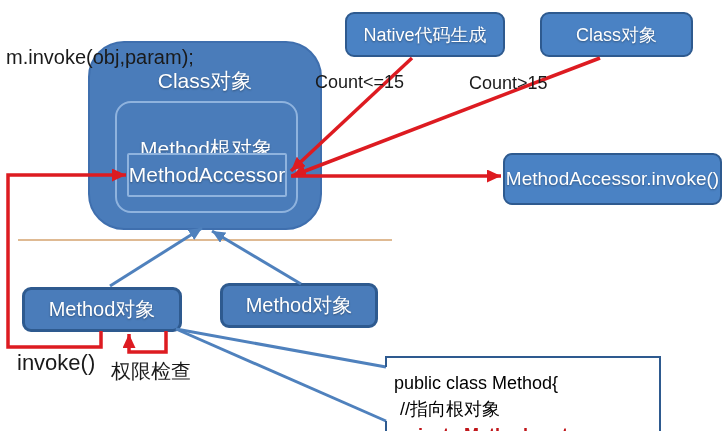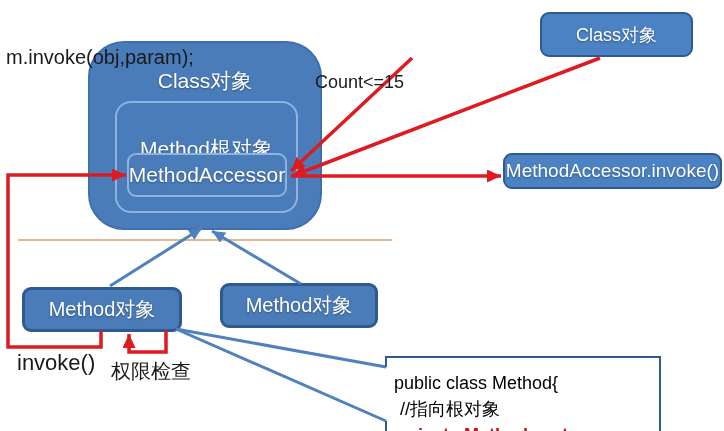--- a/index.html
+++ b/index.html
@@ -26,24 +26,24 @@
   .fill-dark{background:var(--box_fill);}
   .fill-bright{background:var(--box_fill_bright);}
   .bd-dark{border:3px solid var(--box_border_dark);}
   .bd-dark-thin{border:2px solid var(--box_border_dark);}
   .bd-light{border:2px solid var(--box_border_light);}
   .bd-subtle{border:2px solid #3f6fae;}
   .class-box{left:88px;top:41px;width:234px;height:189px;border-radius:36px;justify-content:flex-start;align-items:flex-start;}
   .class-box .lbl{width:100%;text-align:center;margin-top:24px;font-size:21px;}
   .root-box{left:115px;top:101px;width:183px;height:112px;border-radius:16px;justify-content:flex-start;align-items:flex-start;}
   .root-box .lbl{width:100%;text-align:center;margin-top:32px;font-size:21px;}
-  .accessor-box{left:127px;top:153px;width:160px;height:44px;border-radius:9px;font-size:21px;}
+  .accessor-box{left:127px;top:153px;width:160px;height:44px;border-radius:2px;font-size:21px;}
   .native-box{left:345px;top:12px;width:160px;height:45px;border-radius:9px;font-size:18px;}
   .java-box{left:540px;top:12px;width:153px;height:45px;border-radius:9px;font-size:18px;}
-  .mainvoke-box{left:503px;top:153px;width:219px;height:36px;border-radius:9px;font-size:19px;}
+  .mainvoke-box{left:503px;top:153px;width:219px;height:52px;border-radius:9px;font-size:19px;}
   .method1-box{left:22px;top:287px;width:160px;height:45px;border-radius:9px;font-size:20px;}
   .method2-box{left:220px;top:283px;width:158px;height:45px;border-radius:9px;font-size:20px;}
   .freetext{position:absolute;color:var(--text_dark);white-space:nowrap;}
   .top-code{left:6px;top:3px;font-size:20px;margin-top:43px;}
   .count-le{left:315px;top:72px;font-size:18px;}
   .count-gt{left:469px;top:73px;font-size:18px;}
   .invoke-label{left:17px;top:350px;font-size:22px;}
   .perm-label{left:111px;top:358px;font-size:20px;}
   .code-block{position:absolute;left:394px;top:370px;font-size:18px;line-height:26px;color:#000;}
   .code-line2,.code-line3{padding-left:6px;}
@@ -64,20 +64,23 @@
   <div class="box class-box fill-dark bd-subtle">
     <div class="lbl">Class对象</div>
   </div>
   <div class="box root-box fill-dark bd-light">
     <div class="lbl">Method根对象</div>
   </div>
   <div class="box accessor-box fill-dark bd-light">
     <span>MethodAccessor</span>
   </div>
 
+  <div class="box native-box fill-bright bd-dark-thin">
+    <span>Native代码生成</span>
+  </div>
   <div class="box java-box fill-bright bd-dark-thin">
     <span>Class对象</span>
   </div>
 
   <div class="box mainvoke-box fill-bright bd-dark-thin">
     <span>MethodAccessor.invoke()</span>
   </div>
 
   <div class="box method1-box fill-dark bd-dark">
     <span>Method对象</span>
@@ -132,20 +135,21 @@
       <line class="blue-line" x1="176" y1="329" x2="386" y2="421" stroke-width="2"></line>
     </g>
 
     <g>
       <path class="callout-outline" d="M386,367 L386,357 L660,357 L660,431 M386,421 L386,431"></path>
     </g>
   </svg>
 
   <div class="freetext top-code">m.invoke(obj,param);</div>
   <div class="freetext count-le">Count&lt;=15</div>
+  <div class="freetext count-gt">Count&gt;15</div>
   <div class="freetext invoke-label">invoke()</div>
   <div class="freetext perm-label">权限检查</div>
 
   <div class="code-block">
     <div class="code-line1">public class Method{</div>
     <div class="code-line2">//指向根对象</div>
     <div class="code-line3">private Method root;</div>
   </div>
 
 </div>

